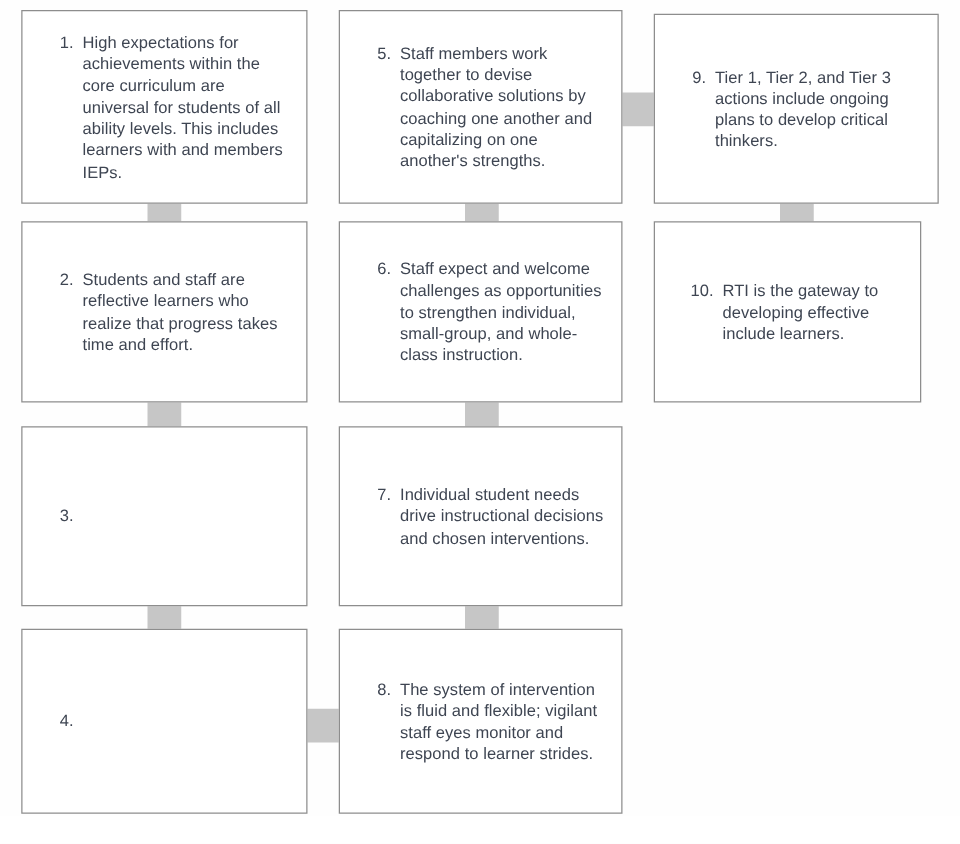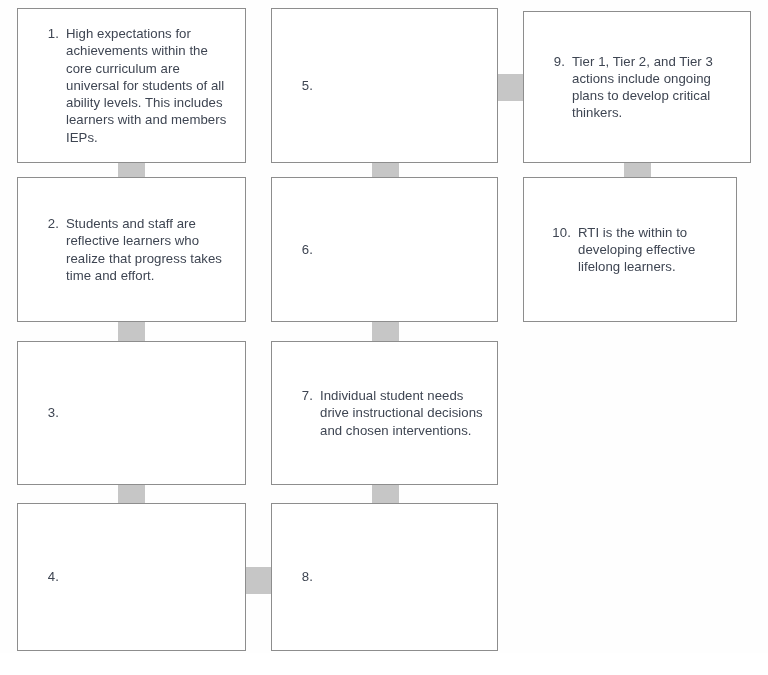--- a/index.html
+++ b/index.html
@@ -103,53 +103,56 @@
 
   <div class="box" style="left:17px; top:503px; width:229px; height:148px;">
     <div class="box-inner">
       <span class="num">4.</span>
     </div>
   </div>
 
   <div class="box" style="left:271px; top:8px; width:227px; height:155px;">
     <div class="box-inner">
       <span class="num">5.</span>
+      <span class="txt">Staff members work together to devise collaborative solutions by coaching one another and capitalizing on one another's strengths.</span>
     </div>
   </div>
 
   <div class="box" style="left:271px; top:177px; width:227px; height:145px;">
     <div class="box-inner">
       <span class="num">6.</span>
+      <span class="txt">Staff expect and welcome challenges as opportunities to strengthen individual, small-group, and whole-class instruction.</span>
     </div>
   </div>
 
   <div class="box" style="left:271px; top:341px; width:227px; height:144px;">
     <div class="box-inner">
       <span class="num">7.</span>
       <span class="txt">Individual student needs drive instructional decisions and chosen interventions.</span>
     </div>
   </div>
 
   <div class="box" style="left:271px; top:503px; width:227px; height:148px;">
     <div class="box-inner">
       <span class="num">8.</span>
+      <span class="txt">The system of intervention is fluid and flexible; vigilant staff eyes monitor and respond to learner strides.</span>
     </div>
   </div>
 
   <div class="box" style="left:523px; top:11px; width:228px; height:152px;">
     <div class="box-inner">
       <span class="num">9.</span>
       <span class="txt">Tier 1, Tier 2, and Tier 3 actions include ongoing plans to develop critical thinkers.</span>
     </div>
   </div>
 
   <div class="box" style="left:523px; top:177px; width:214px; height:145px;justify-content:center;">
     <div class="box-inner">
       <span class="num" style="min-width:25px;">10.</span>
-      <span class="txt">RTI is the within to developing effective lifelong learners.</span>
+      <span class="txt">RTI is the gateway to developing effective include learners.</span>
     </div>
   </div>
 
   <div class="connector vert" style="left:118px; top:161px; width:27px; height:18px;"></div>
 
   <div class="connector vert" style="left:118px; top:320px; width:27px; height:23px;"></div>
 
   <div class="connector vert" style="left:118px; top:483px; width:27px; height:22px;"></div>
 
   <div class="connector vert" style="left:372px; top:161px; width:27px; height:18px;"></div>

